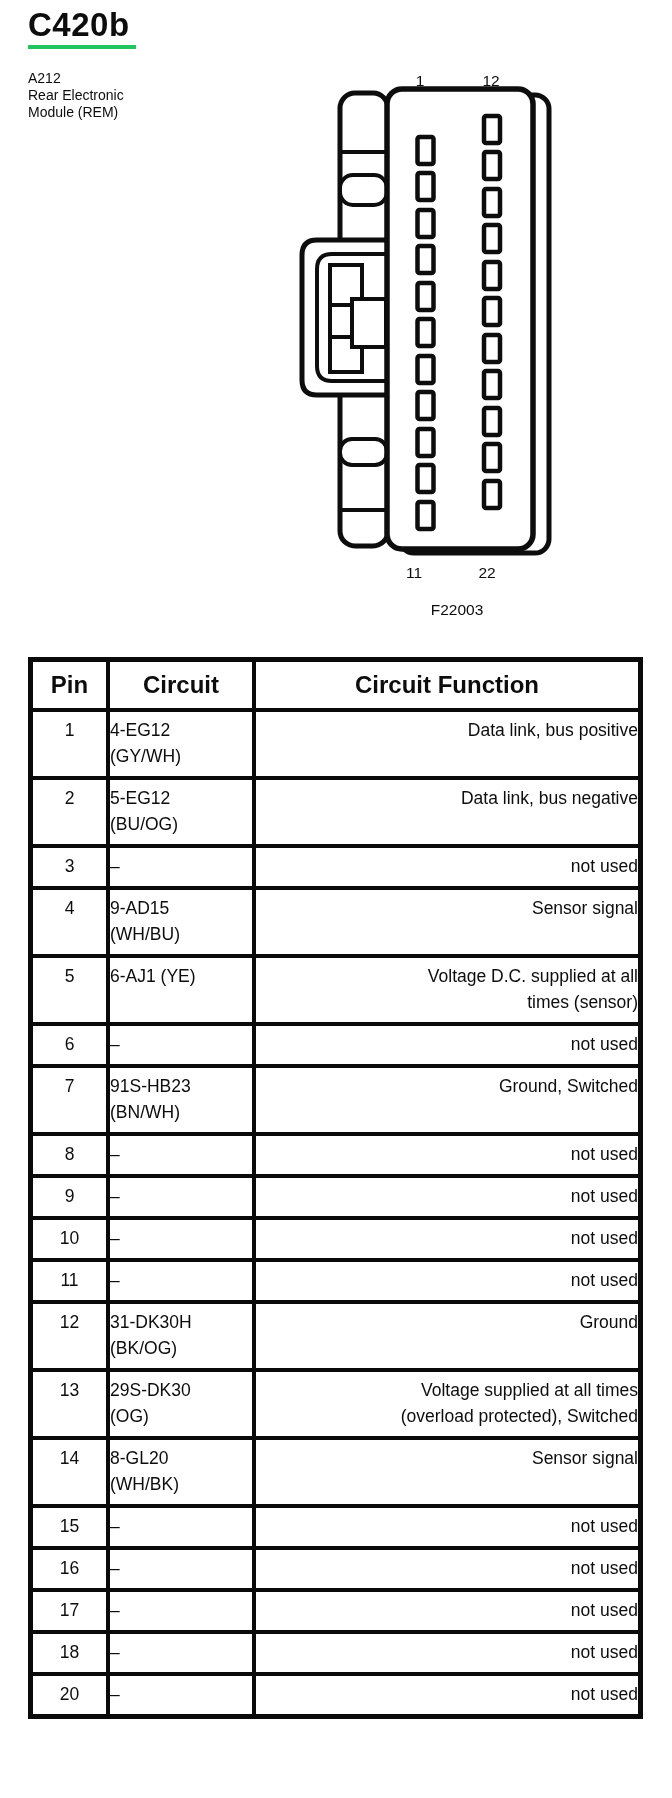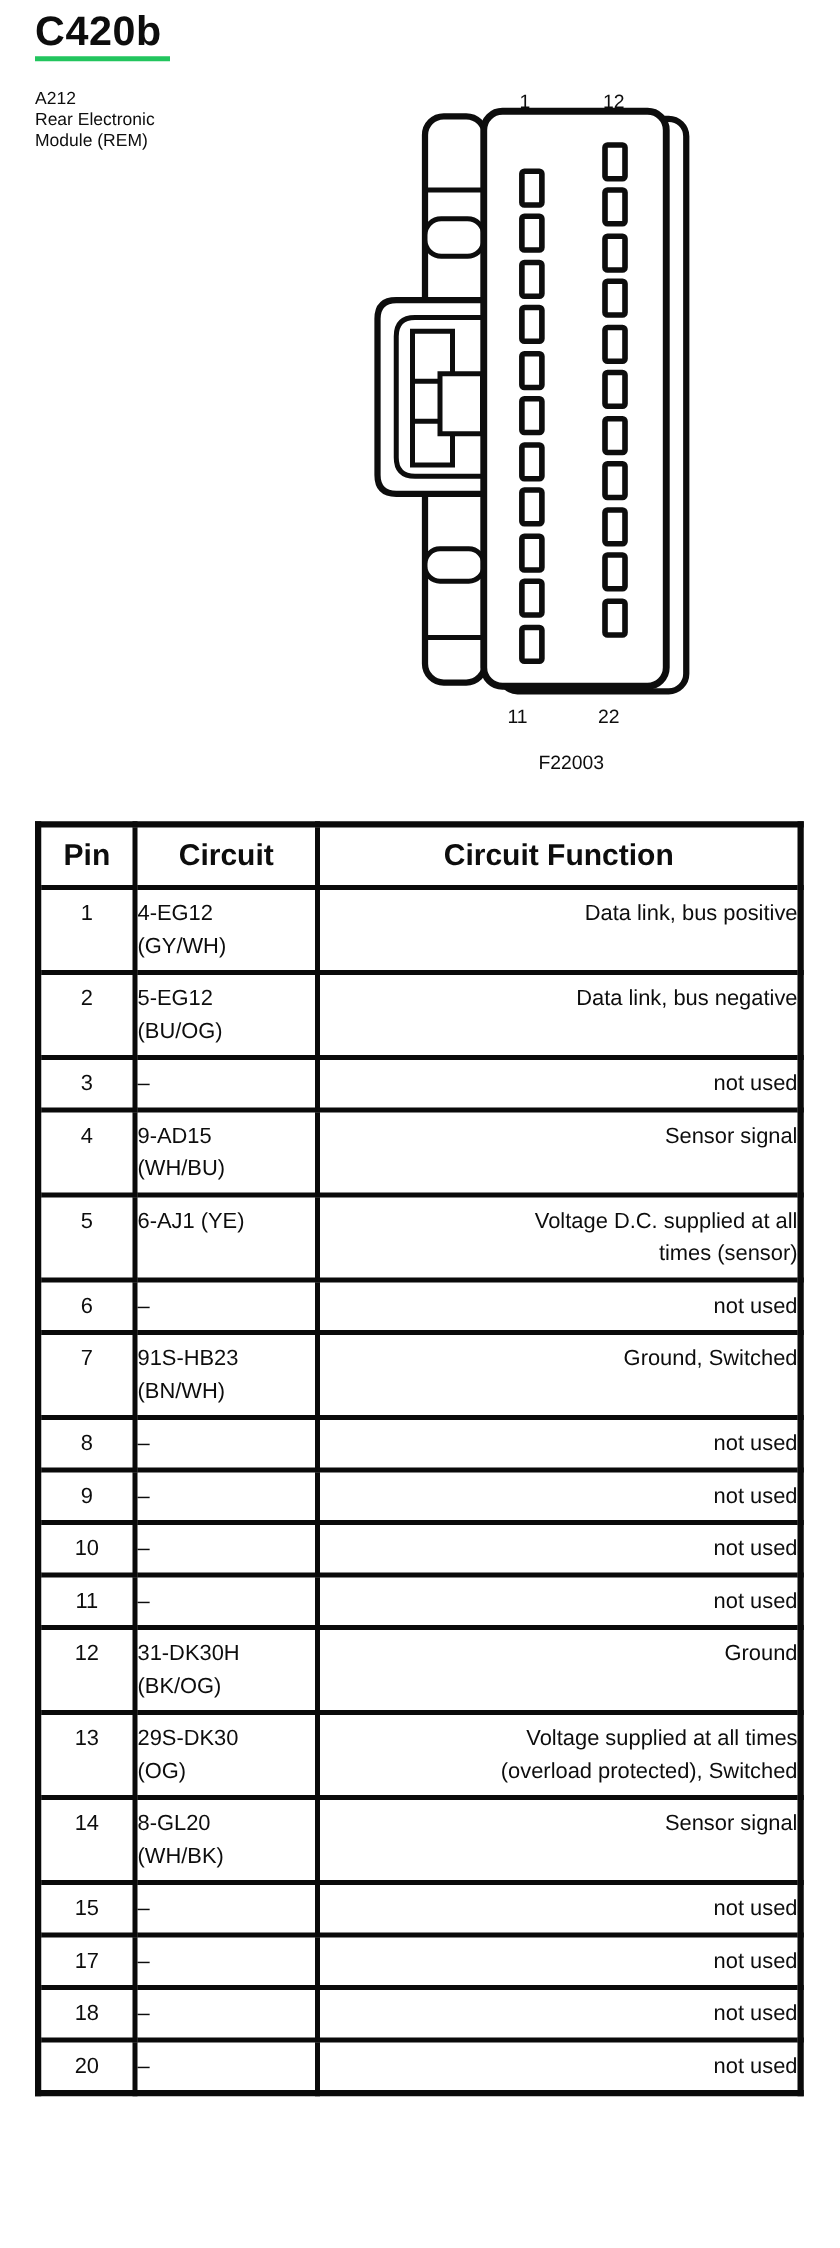--- a/index.html
+++ b/index.html
@@ -248,20 +248,25 @@
 (WH/BK)</td>
           <td class="col-function">Sensor signal</td>
         </tr>
 
         <tr>
           <td class="col-pin">15</td>
           <td class="col-circuit">–</td>
           <td class="col-function">not used</td>
         </tr>
 
+        <tr>
+          <td class="col-pin">16</td>
+          <td class="col-circuit">–</td>
+          <td class="col-function">not used</td>
+        </tr>
 
         <tr>
           <td class="col-pin">17</td>
           <td class="col-circuit">–</td>
           <td class="col-function">not used</td>
         </tr>
 
         <tr>
           <td class="col-pin">18</td>
           <td class="col-circuit">–</td>

